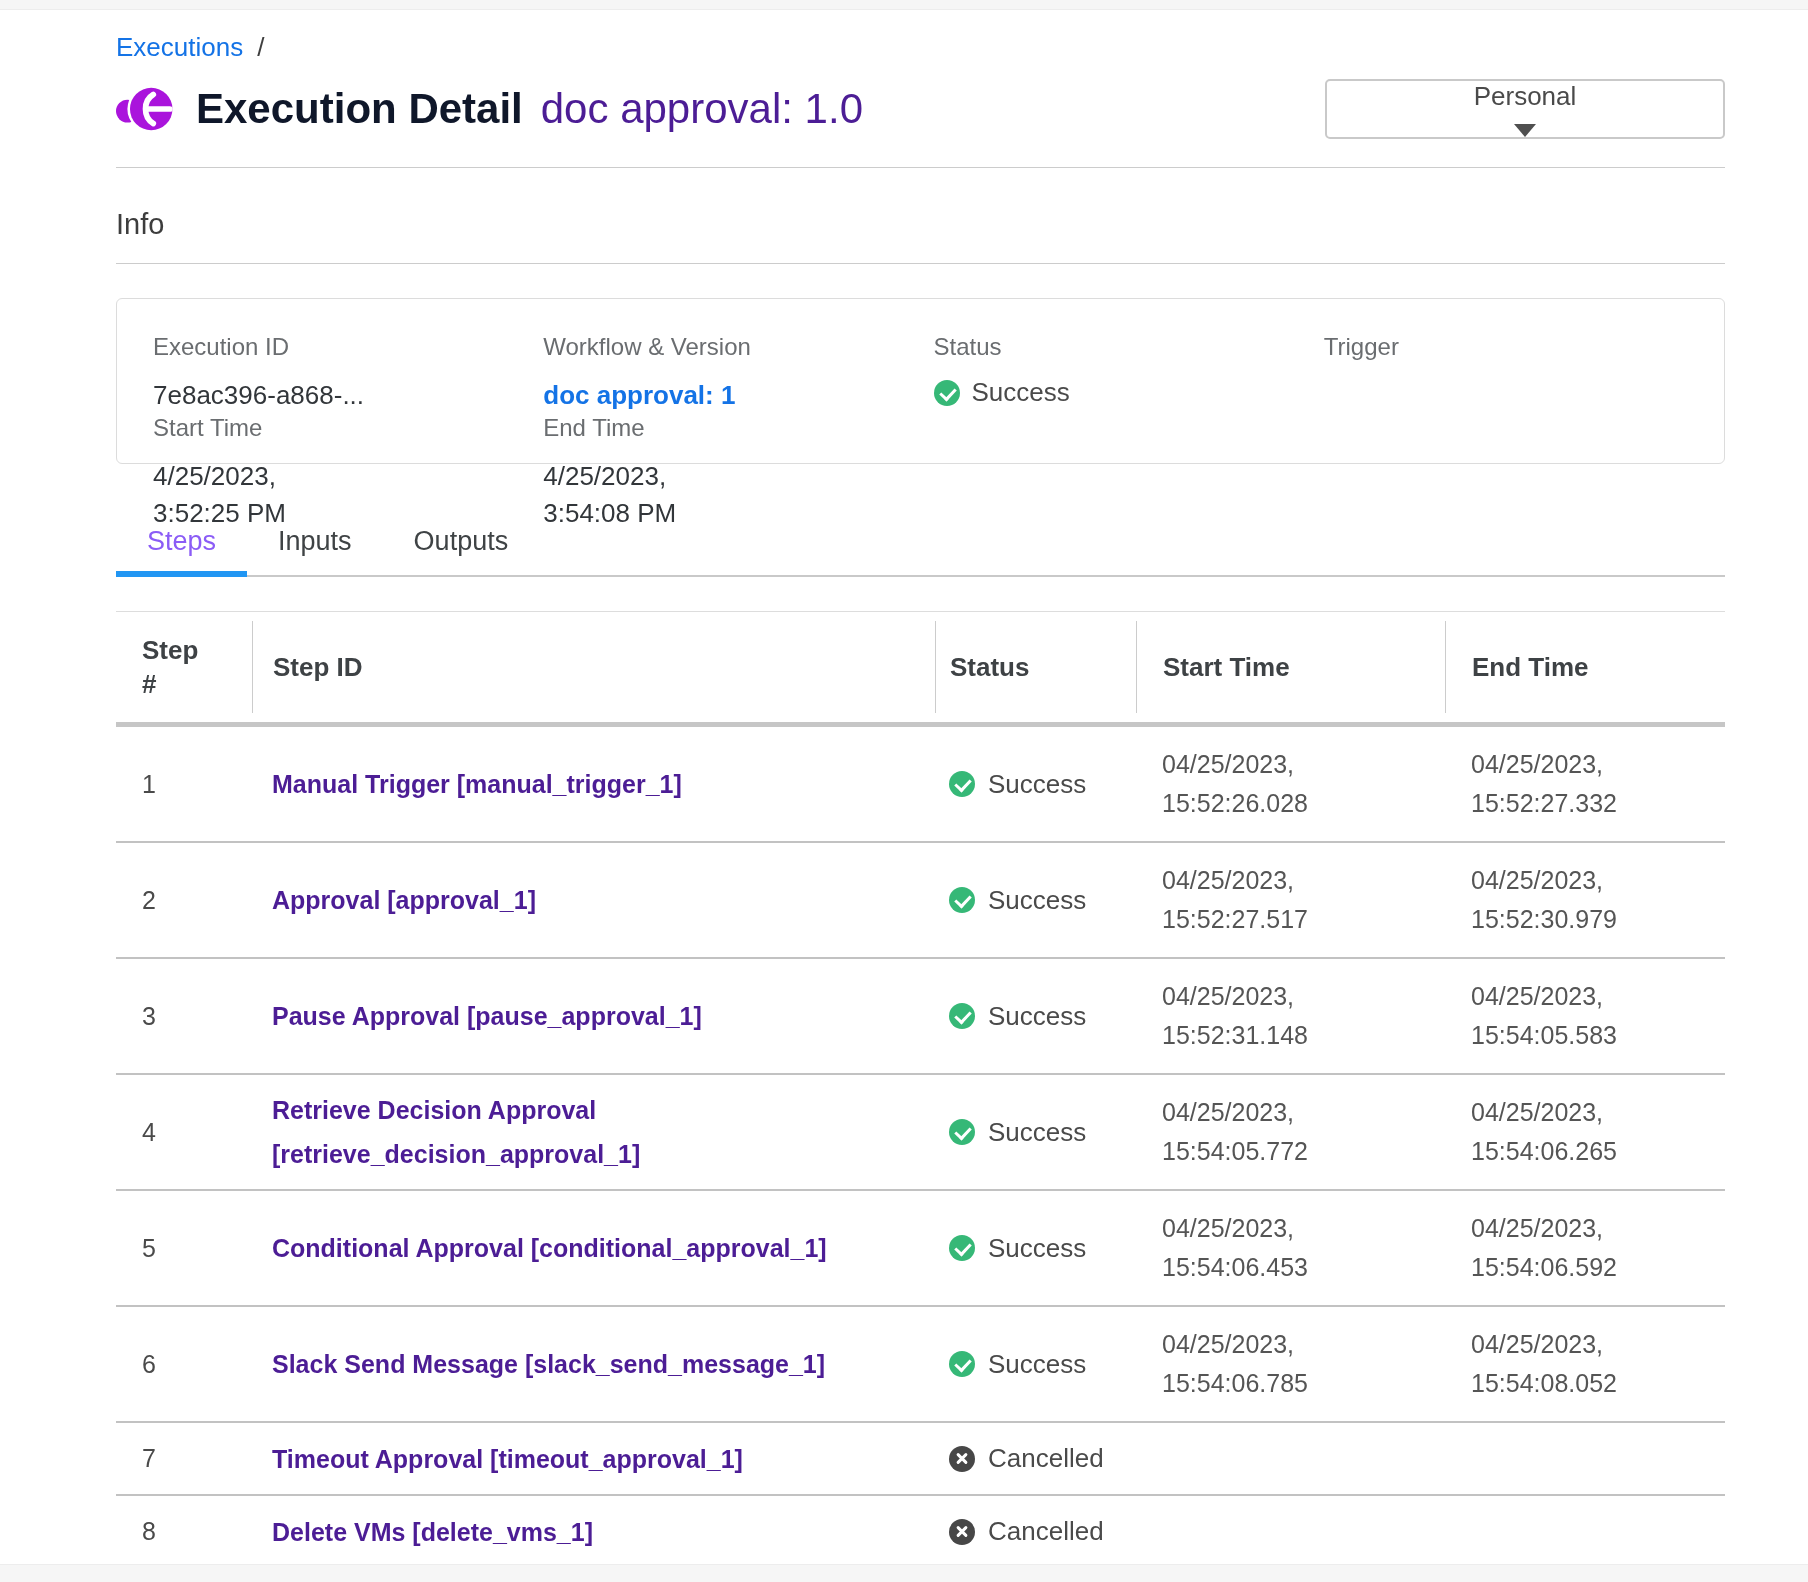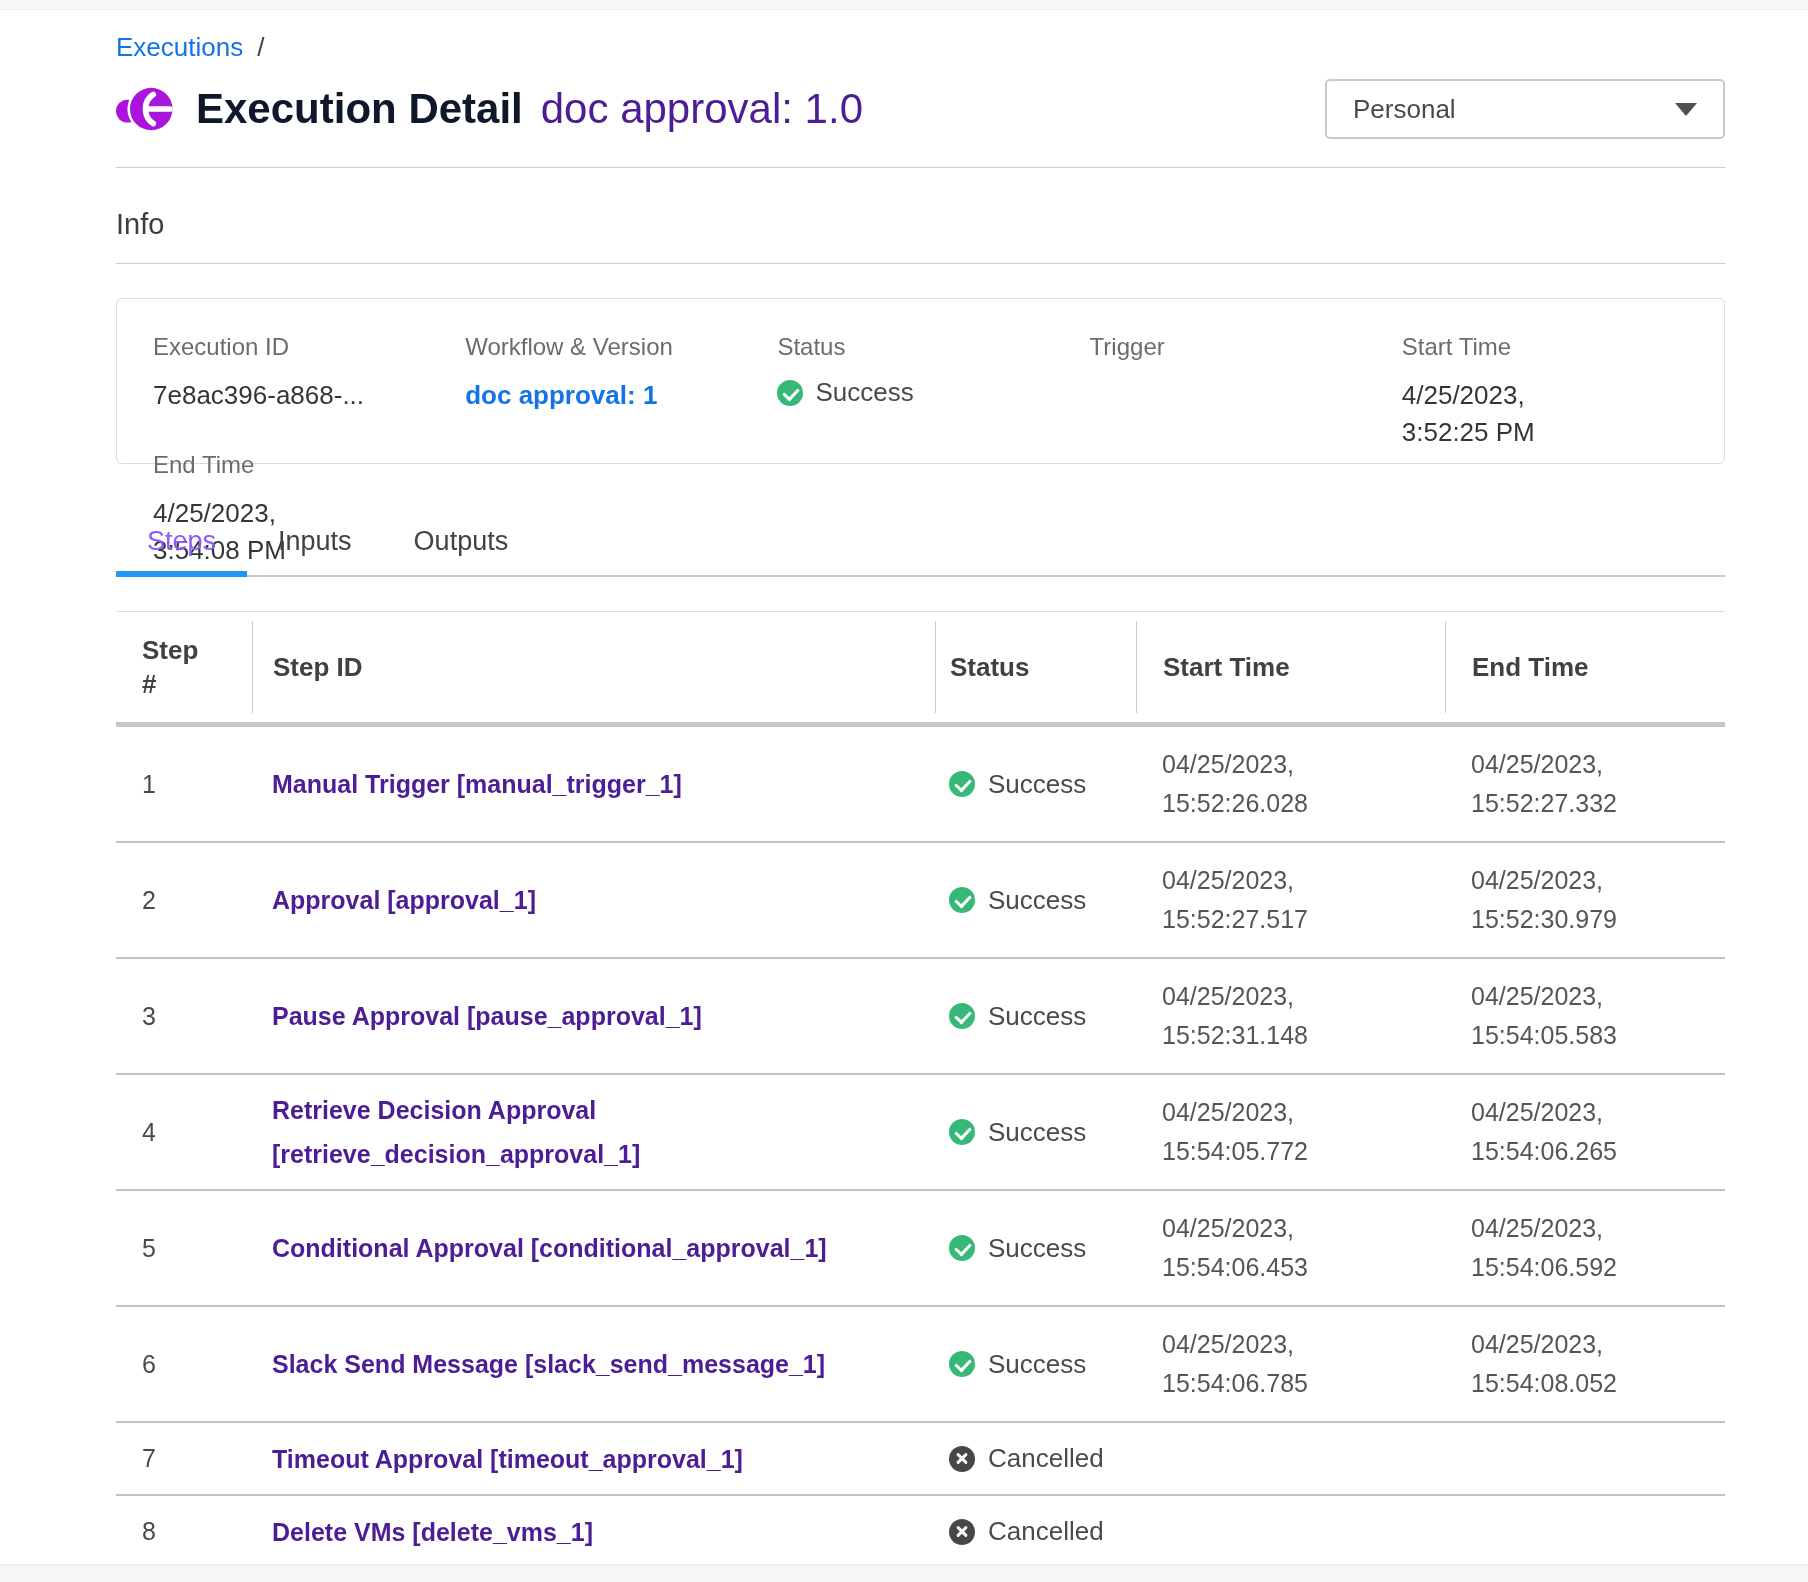--- a/index.html
+++ b/index.html
@@ -18,34 +18,34 @@
 
   
   .title-row { margin-top:16px; display:flex; align-items:center; justify-content:space-between; }
   .title-left { display:flex; align-items:center; gap:22px; }
   .page-title { display:flex; align-items:baseline; gap:18px; }
   .page-title .t-main { font-size:42px; font-weight:700; color:#0f172a; }
   .page-title .t-sub  { font-size:42px; font-weight:400; color:#4c1d95; }
 
   .select-box { width:400px; height:60px; border:2px solid #c9c9c9; border-radius:5px;
                 display:flex; align-items:center; justify-content:space-between;
-                padding:0 26px; cursor:pointer; background:#fff; }
+                padding:0 26px; cursor:pointer; background:#fff;flex-direction:column; }
   .select-box .sel-label { font-size:26px; color:#4a4a4a; }
   .caret-down { width:0; height:0; border-left:11px solid transparent; border-right:11px solid transparent;
                 border-top:13px solid #4f4f4f; }
 
   .hr { border-bottom:1px solid #cccccc; }
   .hr.title-hr { margin-top:28px; }
   .hr.info-hr  { margin-top:22px; }
 
   .section-title { margin-top:40px; font-size:29px; color:#3d3d3d; font-weight:400; }
 
   
   .info-card { margin-top:34px; border:1px solid #dcdcdc; border-radius:6px; background:#fff;
-               height:166px; display:grid; grid-template-columns:repeat(5,1fr);
+               height:166px; display:grid; grid-template-columns:repeat(4,1fr);
                padding:34px 10px 0 36px; }
   .info-field { padding-right:24px; }
   .info-label { font-size:24px; color:#6a6d70; margin-bottom:16px; }
   .info-value { font-size:26px; color:#32363a; line-height:37px; max-width:215px; }
   .info-value a { color:#1473e6; text-decoration:none; font-weight:600; cursor:pointer; }
   .status-inline { display:flex; align-items:center; gap:12px; font-size:26px; color:#4a4a4a; }
 
   
   .sicon { width:26px; height:26px; border-radius:50%; position:relative; flex:none; display:inline-block; }
   .sicon.success { background:#36b877; }

